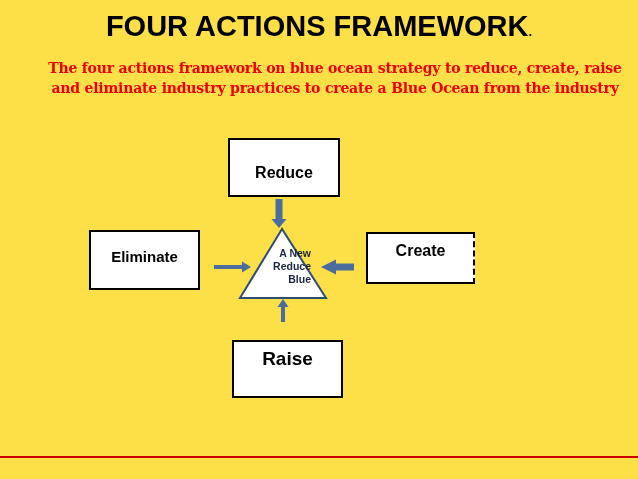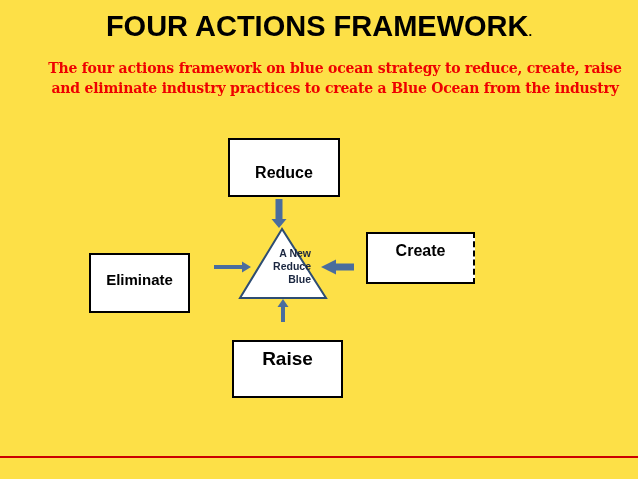--- a/index.html
+++ b/index.html
@@ -20,21 +20,21 @@
     letter-spacing:-0.2px;
   }
   .subtitle-line{white-space:nowrap;}
   .overlay{position:absolute;left:0;top:0;}
   .box{
     position:absolute;background:#ffffff;border:2px solid #000000;
     box-sizing:border-box;display:flex;justify-content:center;
     font-weight:bold;color:#000000;
   }
   .box-reduce{left:228px;top:138px;width:112px;height:59px;font-size:16px;padding-top:24px;}
-  .box-eliminate{left:89px;top:253px;width:101px;height:60px;font-size:15px;padding-top:16px;}
+  .box-eliminate{left:89px;top:230px;width:111px;height:60px;font-size:15px;padding-top:16px;}
   .box-create{left:366px;top:232px;width:109px;height:52px;font-size:16px;padding-top:8px;border-right-style:dashed;}
   .box-raise{left:232px;top:340px;width:111px;height:58px;font-size:19px;padding-top:6px;}
   .triangle-label{
     position:absolute;left:255px;top:247px;width:56px;text-align:right;
     font-size:10.5px;font-weight:bold;line-height:13px;color:#1b2740;
   }
   .footer-line{
     position:absolute;left:0;top:456px;width:638px;height:2px;background:#cc0000;
   }
 </style>

